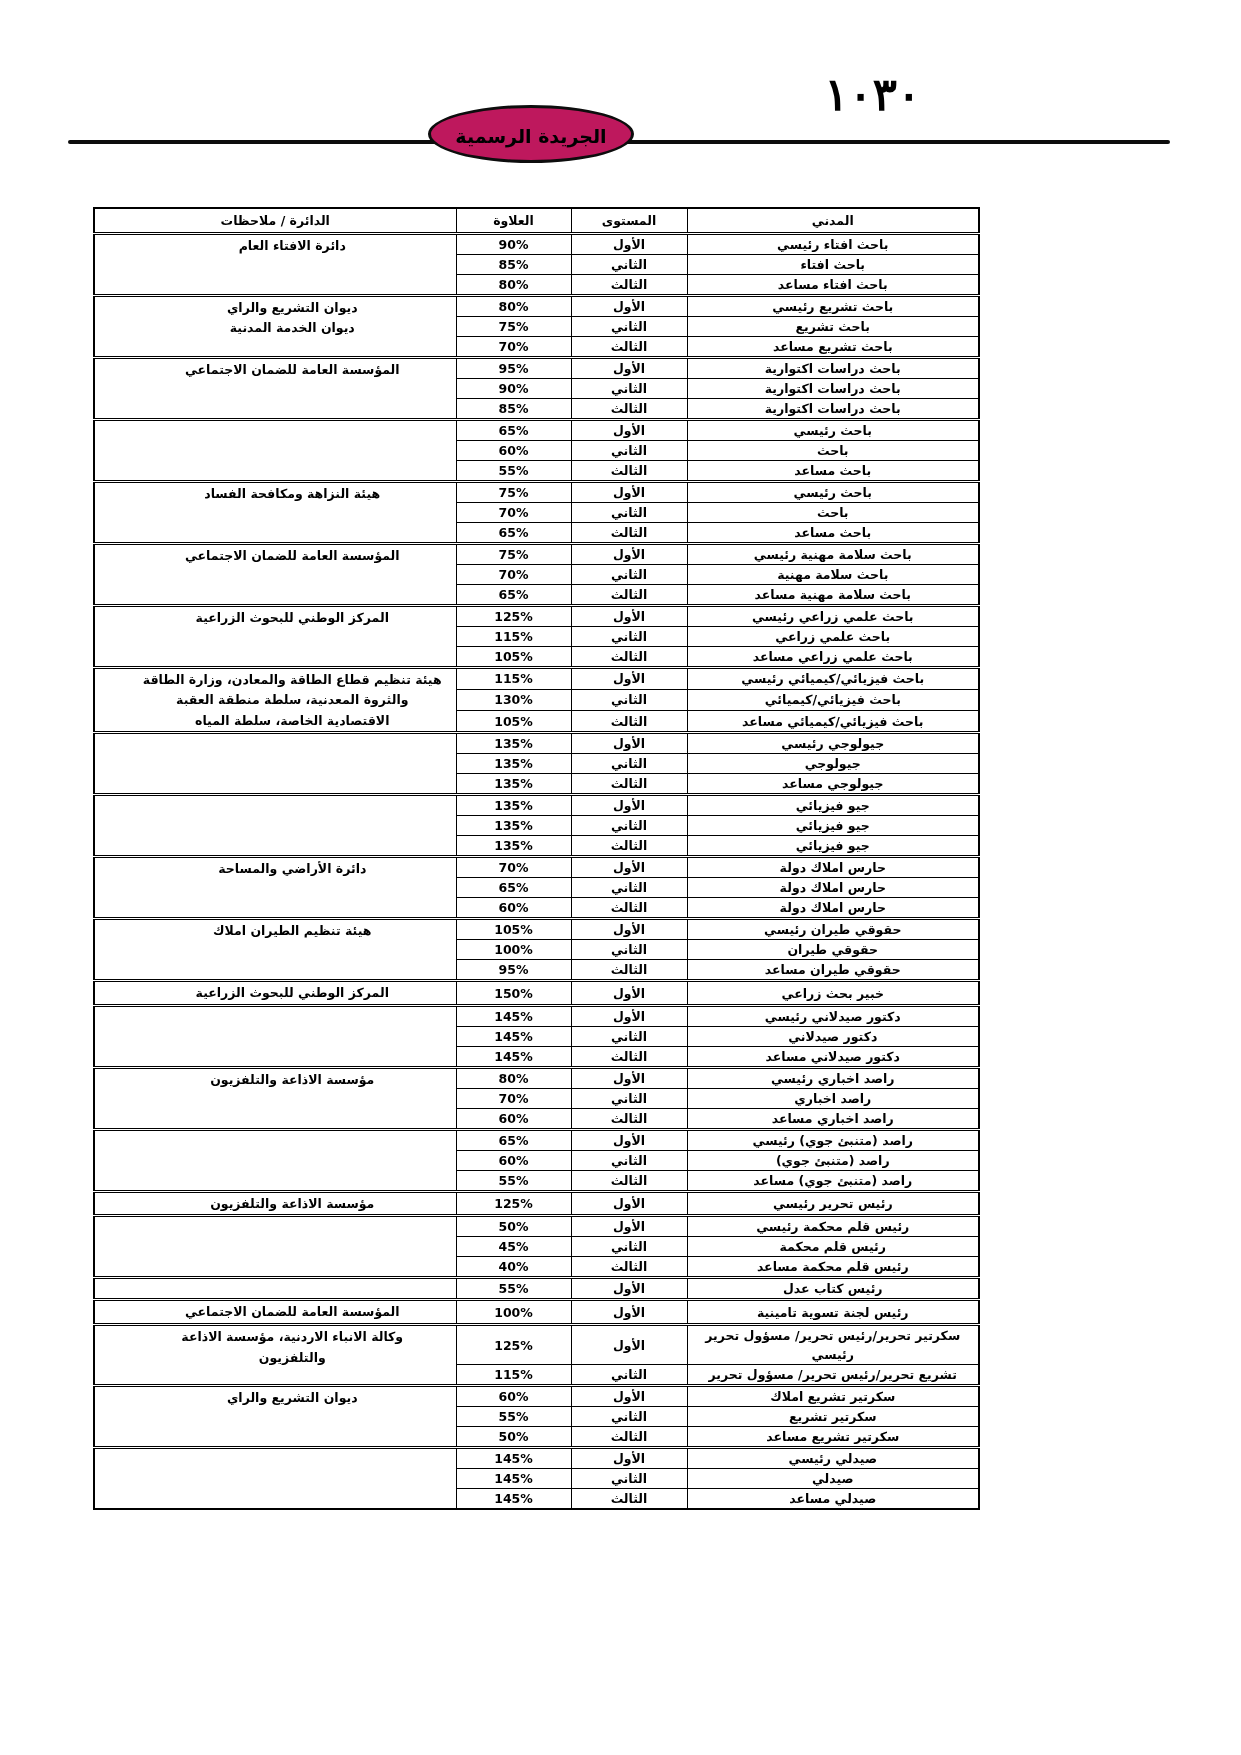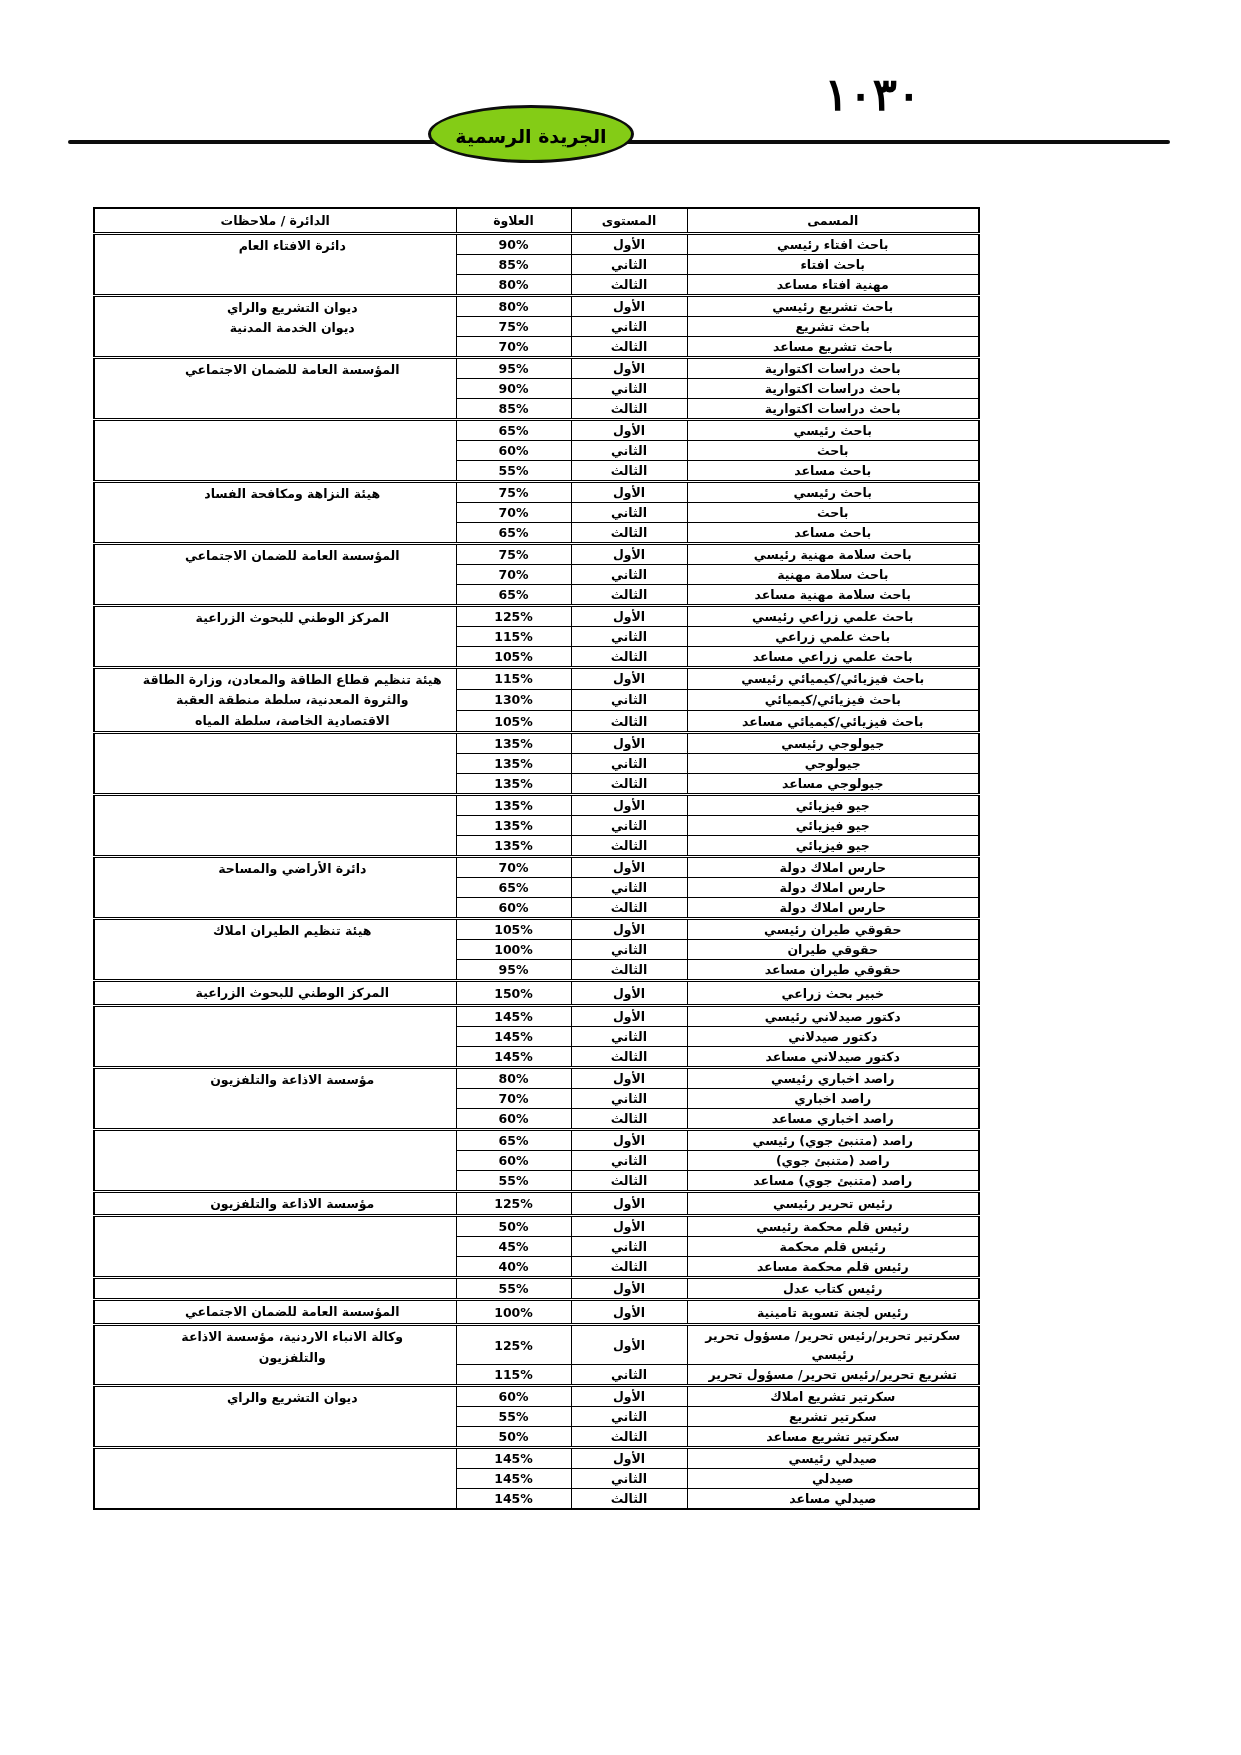--- a/index.html
+++ b/index.html
@@ -31,21 +31,21 @@
     height: 4px;
     background: #0d0d0d;
     border-radius: 2px;
   }
   .banner-oval {
     position: absolute;
     top: 105px;
     left: 428px;
     width: 206px;
     height: 58px;
-    background: #84cc16;
+    background: #be185d;
     border: 3px solid #0d0d0d;
     border-radius: 50%;
     display: flex;
     align-items: center;
     justify-content: center;
     box-sizing: border-box;
   }
   .banner-oval span {
     font-size: 19px;
     font-weight: bold;
@@ -100,40 +100,40 @@
 
   <table class="gazette" dir="rtl">
     <colgroup>
       <col style="width:292px">
       <col style="width:116px">
       <col style="width:115px">
       <col style="width:362px">
     </colgroup>
     <thead>
       <tr>
-        <th>المسمى</th>
+        <th>المدني</th>
         <th>المستوى</th>
         <th>العلاوة</th>
         <th>الدائرة / ملاحظات</th>
       </tr>
     </thead>
     <tbody>
         <tr class="group-start">
           <td>باحث افتاء رئيسي</td>
           <td>الأول</td>
           <td>90%</td>
           <td rowspan="3" class="dept">دائرة الافتاء العام</td>
         </tr>
         <tr>
           <td>باحث افتاء</td>
           <td>الثاني</td>
           <td>85%</td>
         </tr>
         <tr>
-          <td>مهنية افتاء مساعد</td>
+          <td>باحث افتاء مساعد</td>
           <td>الثالث</td>
           <td>80%</td>
         </tr>
         <tr class="group-start">
           <td>باحث تشريع رئيسي</td>
           <td>الأول</td>
           <td>80%</td>
           <td rowspan="3" class="dept">ديوان التشريع والراي
 ديوان الخدمة المدنية</td>
         </tr>

